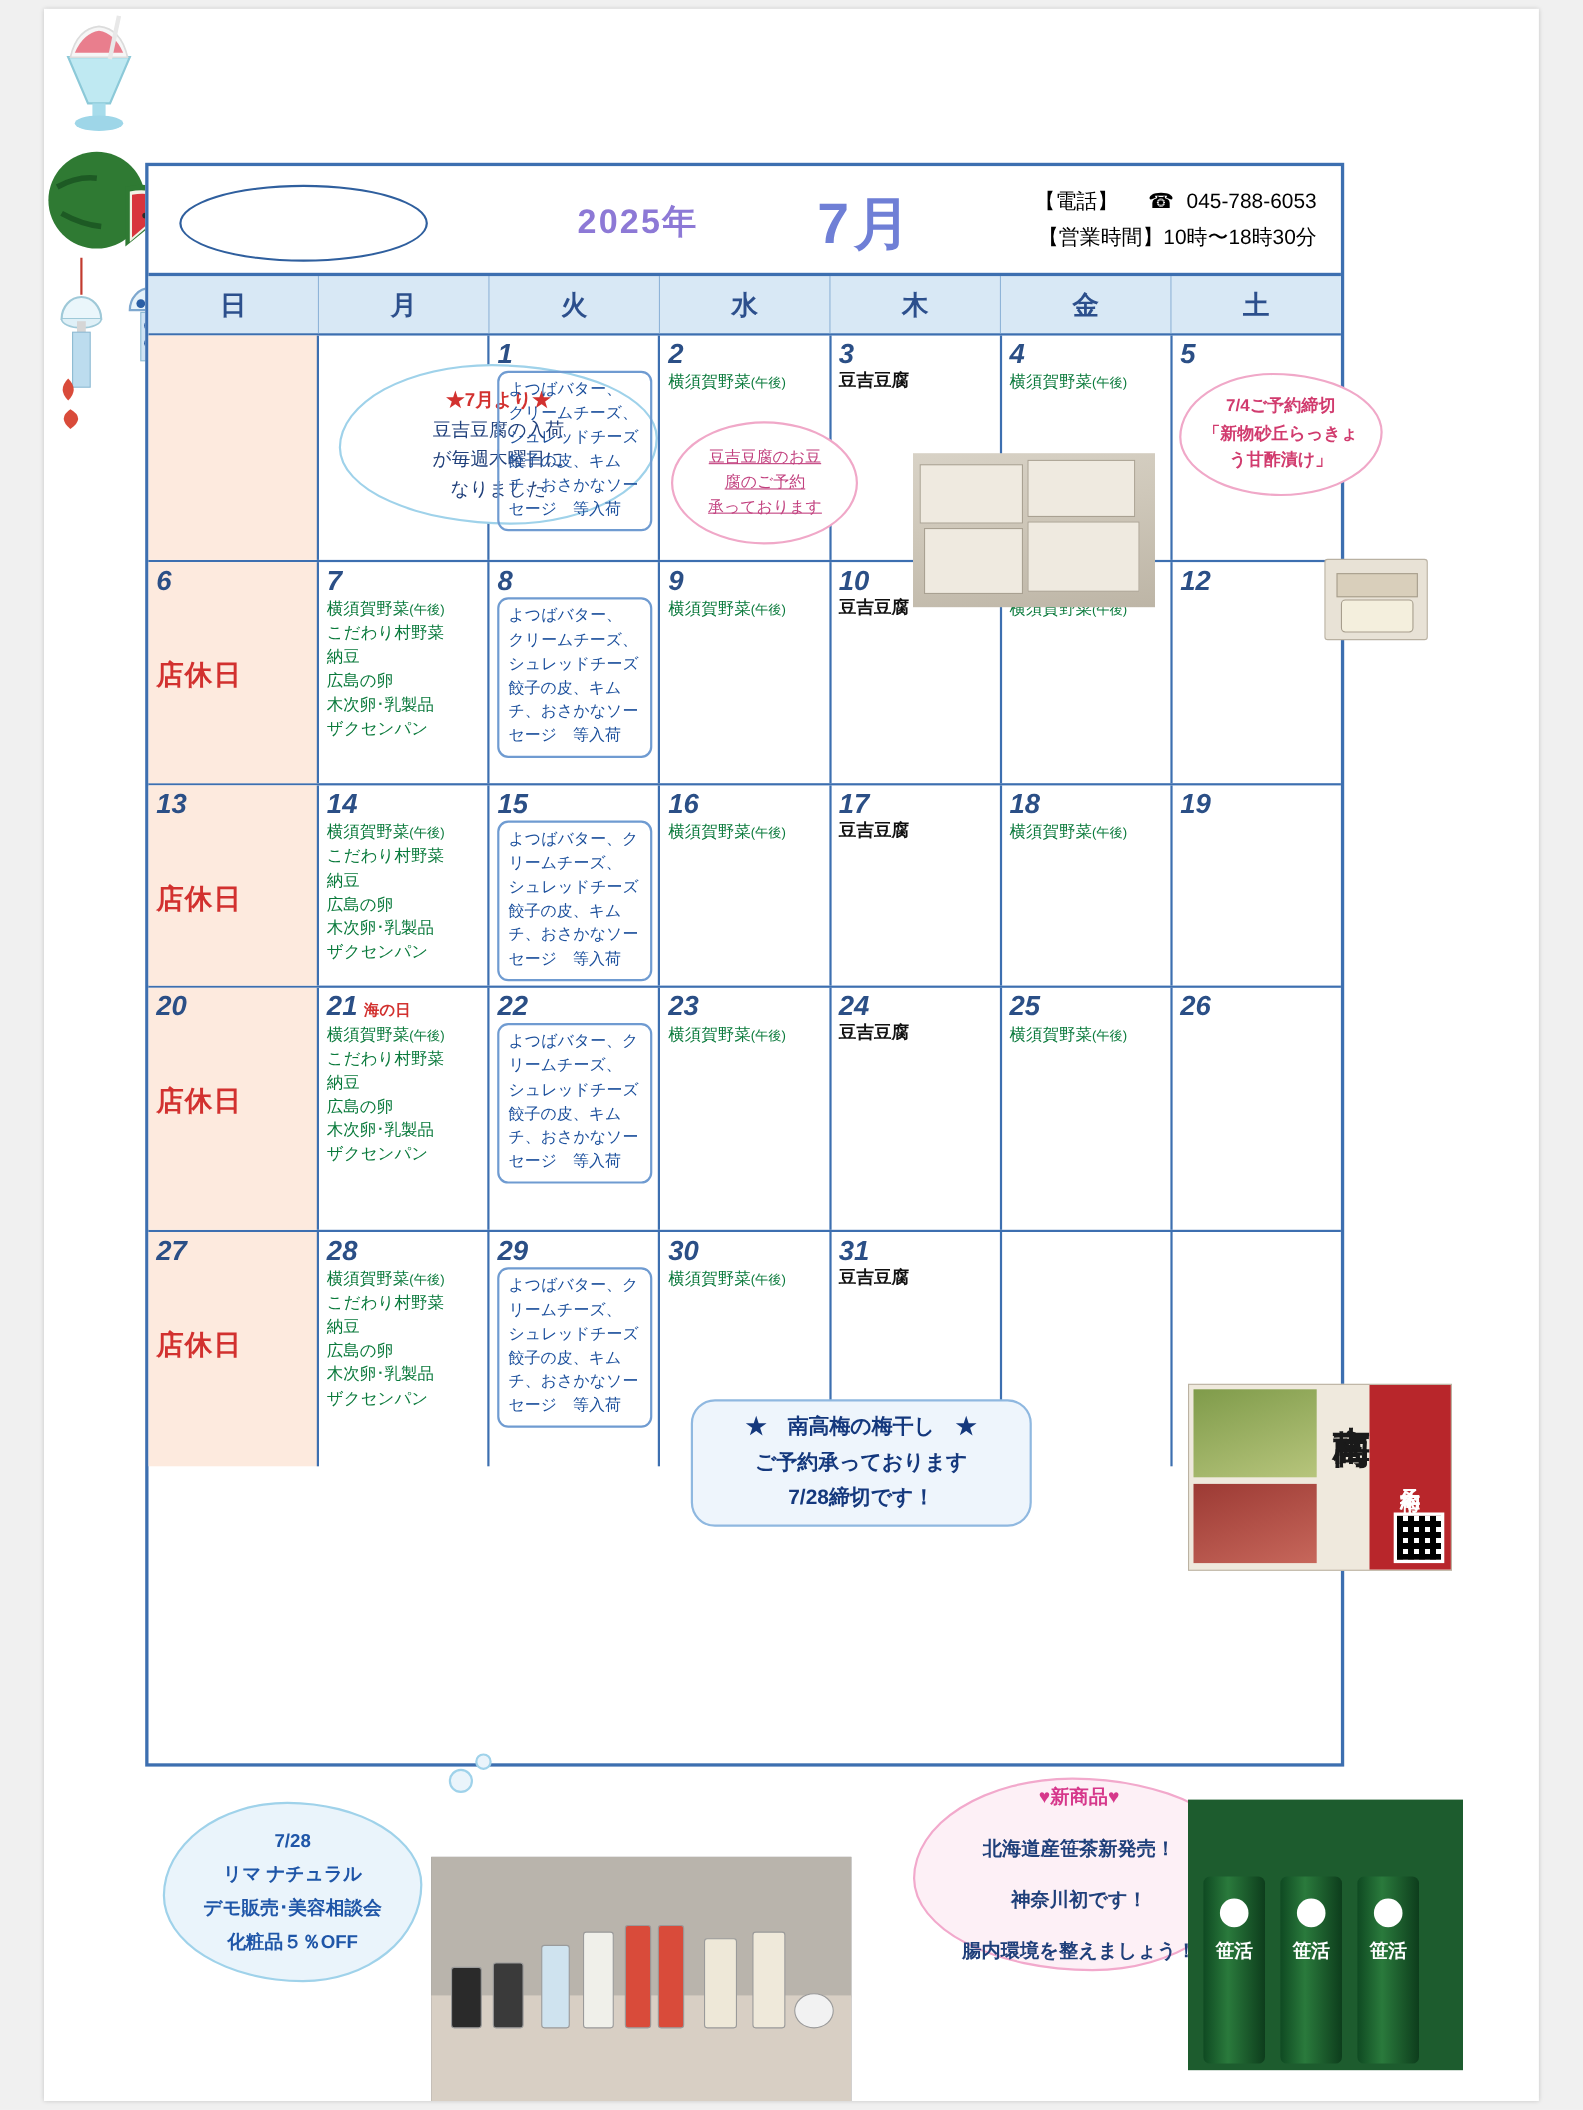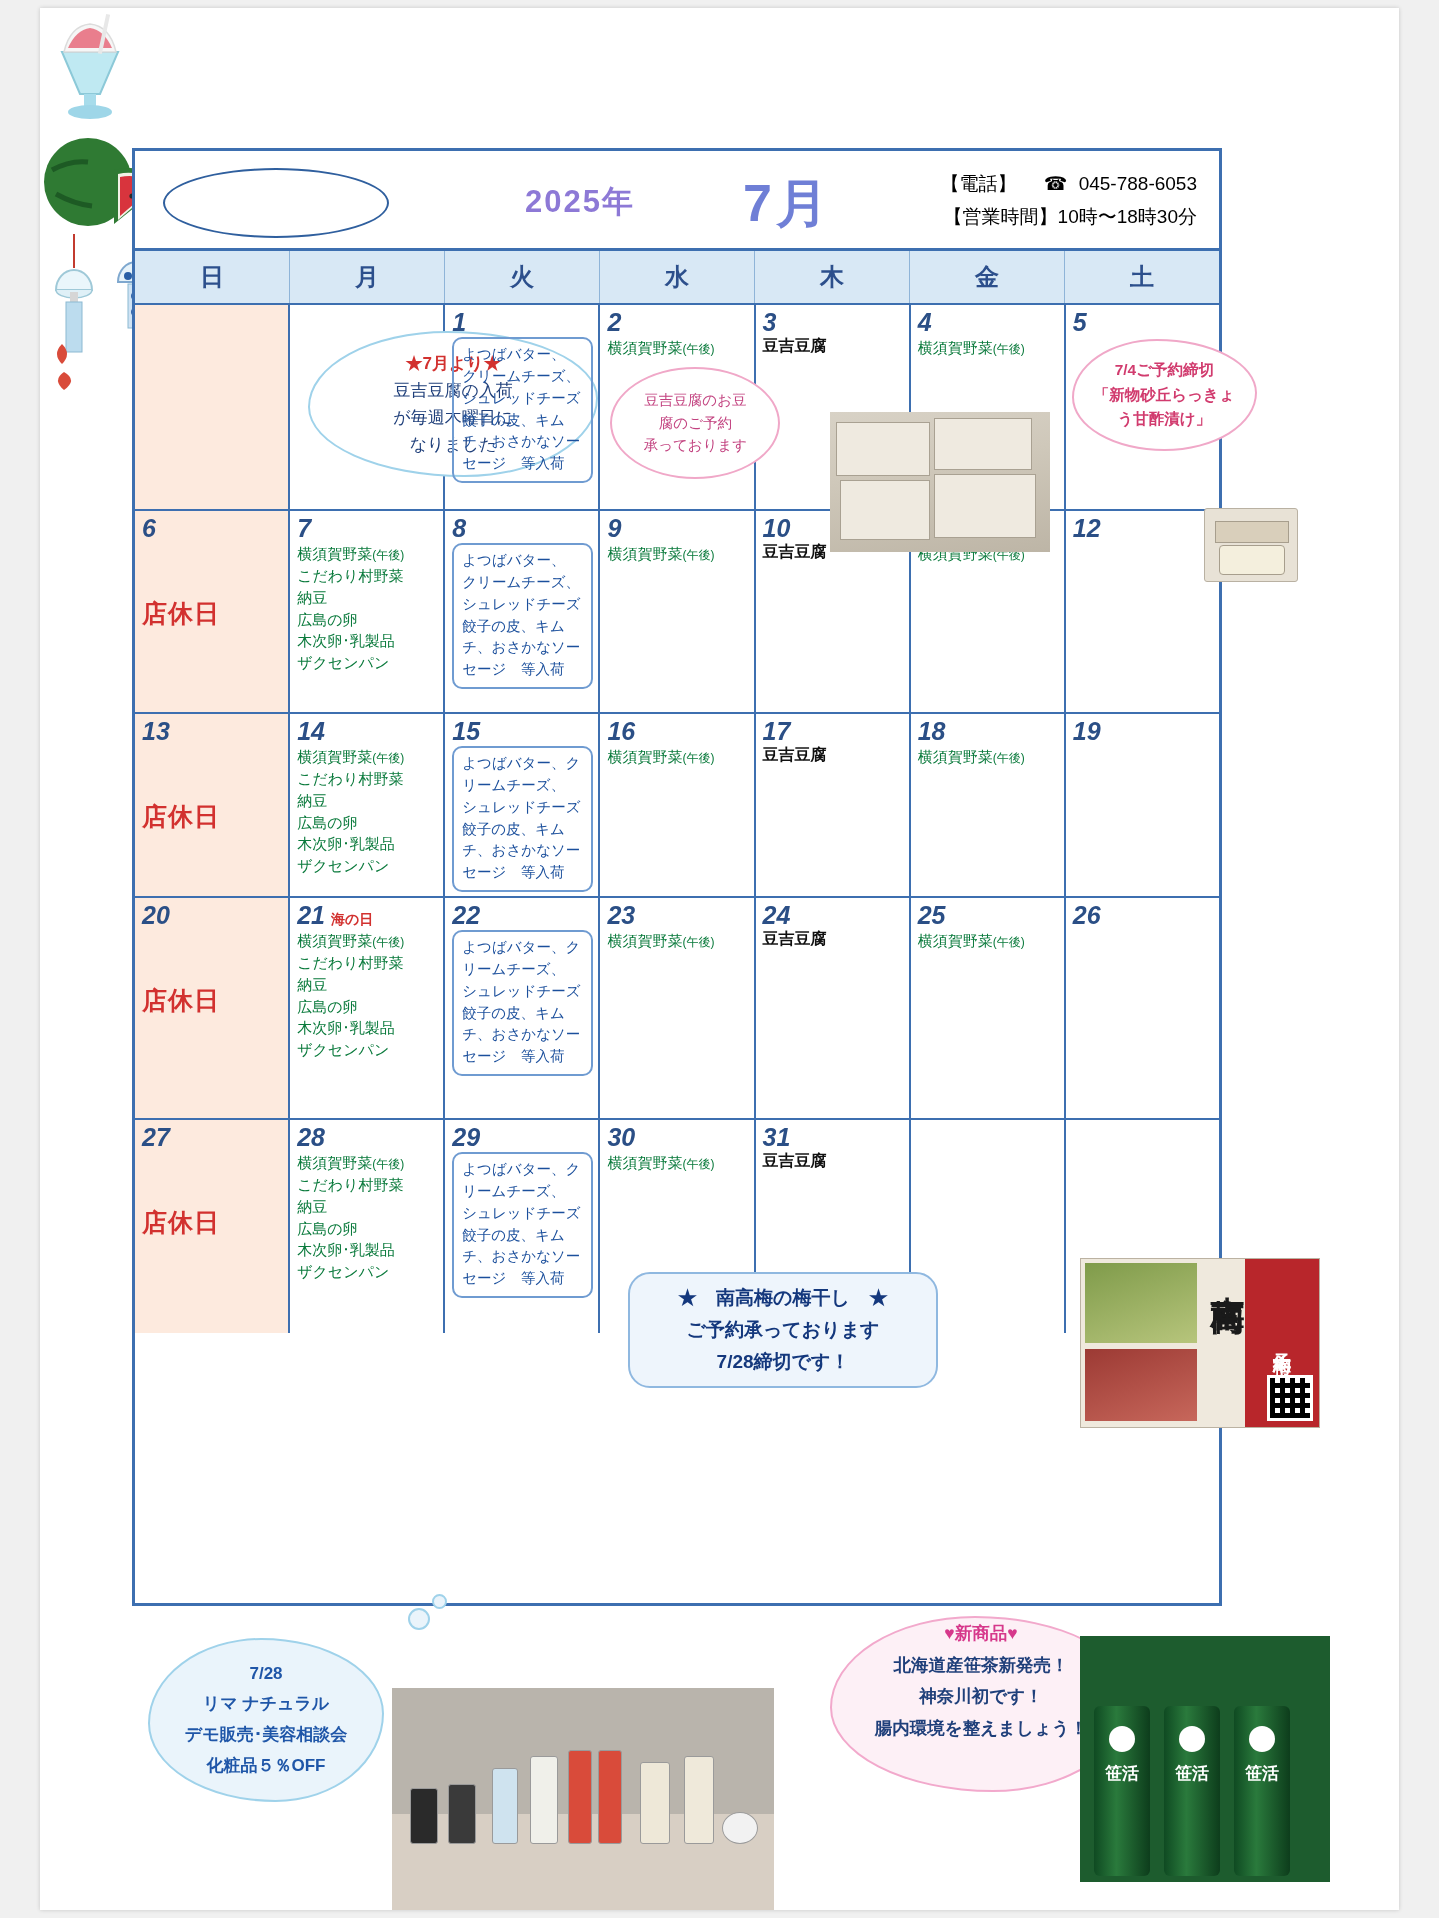--- a/index.html
+++ b/index.html
@@ -280,21 +280,21 @@
     left: 790px;
     top: 1608px;
     width: 298px;
     height: 172px;
     border: 2px solid #f2a9cc;
     border-radius: 48% 52% 46% 54% / 52% 46% 54% 48%;
     background: #fdf0f6;
     display: flex;
     flex-direction: column;
     align-items: center;
-    justify-content: flex-start;
+    justify-content: space-between;
     text-align: center;
     font-size: 17.5px;
     line-height: 1.8;
     color: #1f3f7a;
     font-weight: bold;
   }
   .bottom-right-bubble .hd { color: #d6388b; }
   .tail {
     position: absolute;
     background: #eaf4fb;
@@ -446,21 +446,21 @@
             <div class="l">チ、おさかなソー</div>
             <div class="l">セージ　等入荷</div>
           </div>
         </div>
 
         <div class="cell">
           <div class="daynum">2</div>
           <div class="items">
             <span>横須賀野菜</span><span class="sm">(午後)</span>
           </div>
-          <div class="bubble bubble-pink notice-pink-1" style="position:absolute;left:10px;top:62px;">
+          <div class="bubble bubble-pink notice-pink-1" style="position:absolute;left:10px;top:78px;text-decoration:underline;">
             <div>豆吉豆腐のお豆</div>
             <div>腐のご予約</div>
             <div>承っております</div>
           </div>
         </div>
 
         <div class="cell">
           <div class="daynum">3</div>
           <div class="tofu">豆吉豆腐</div>
         </div>

